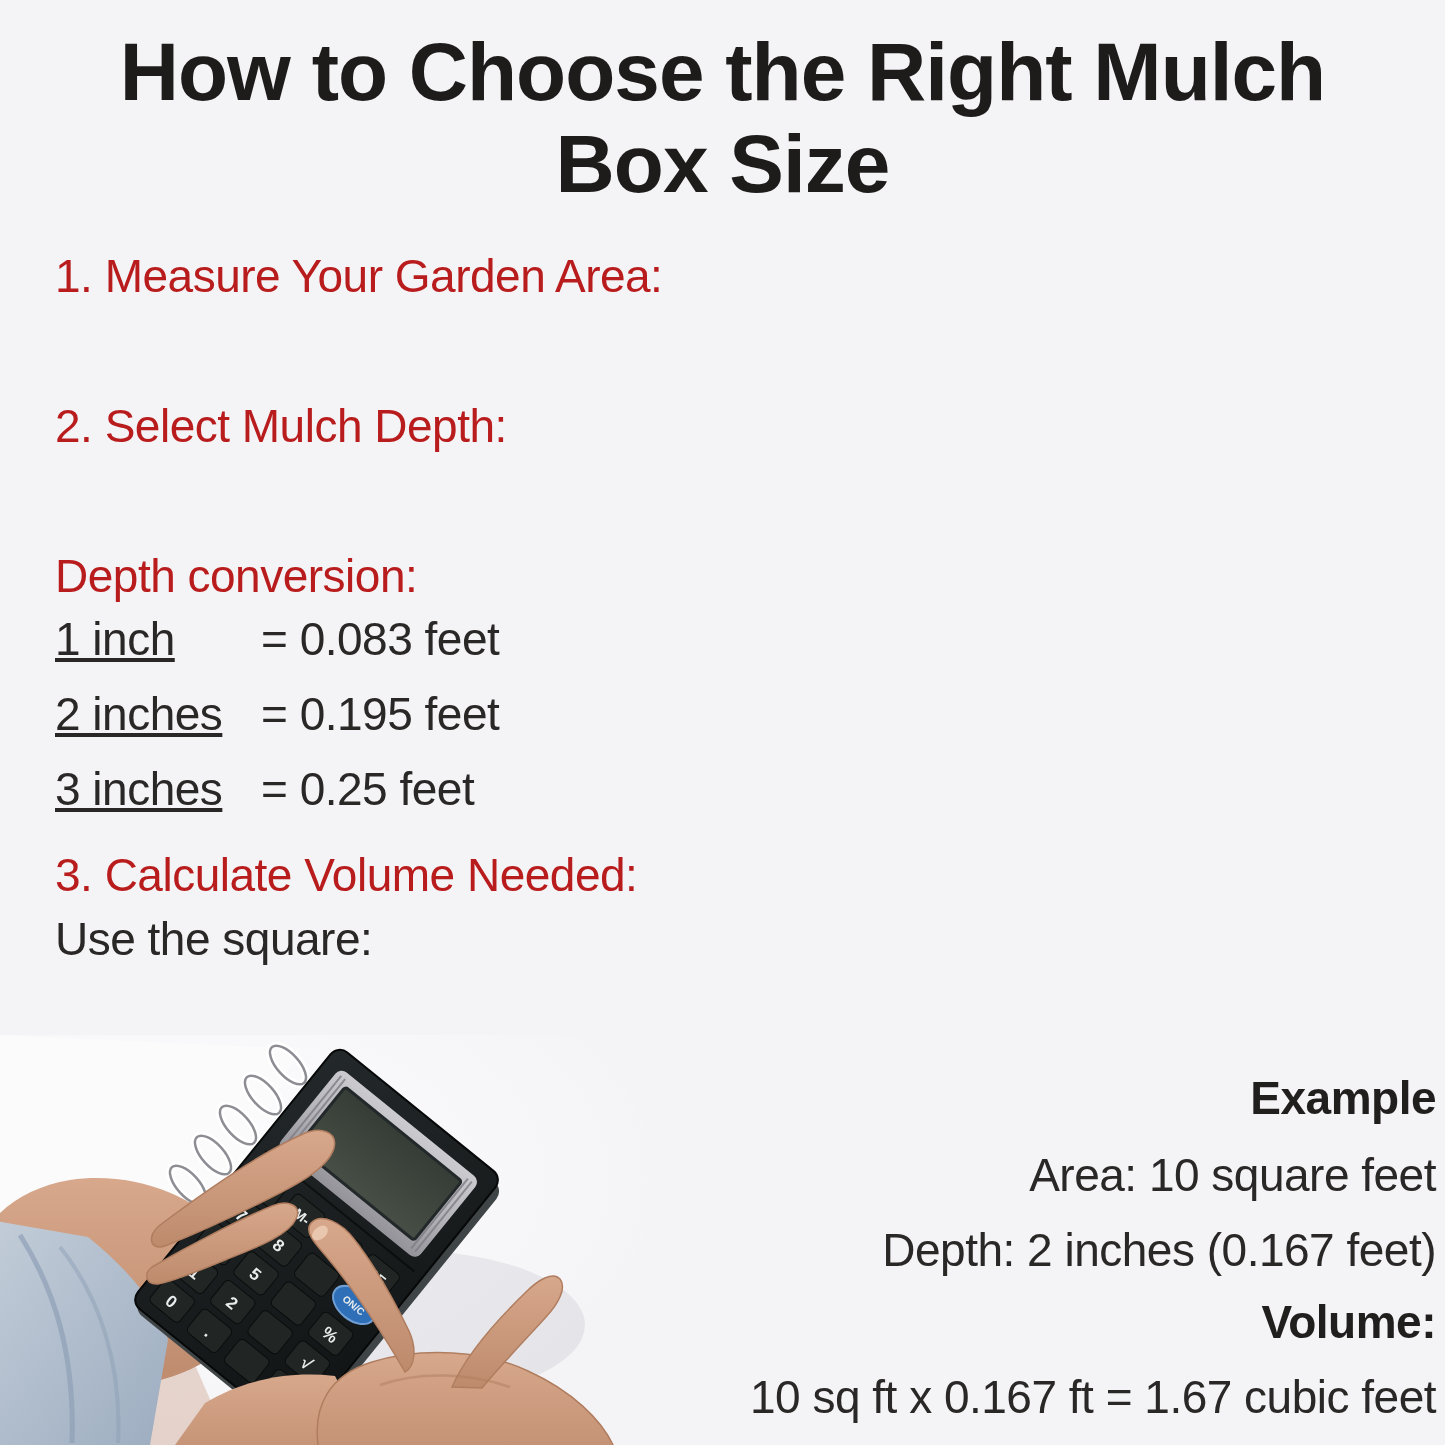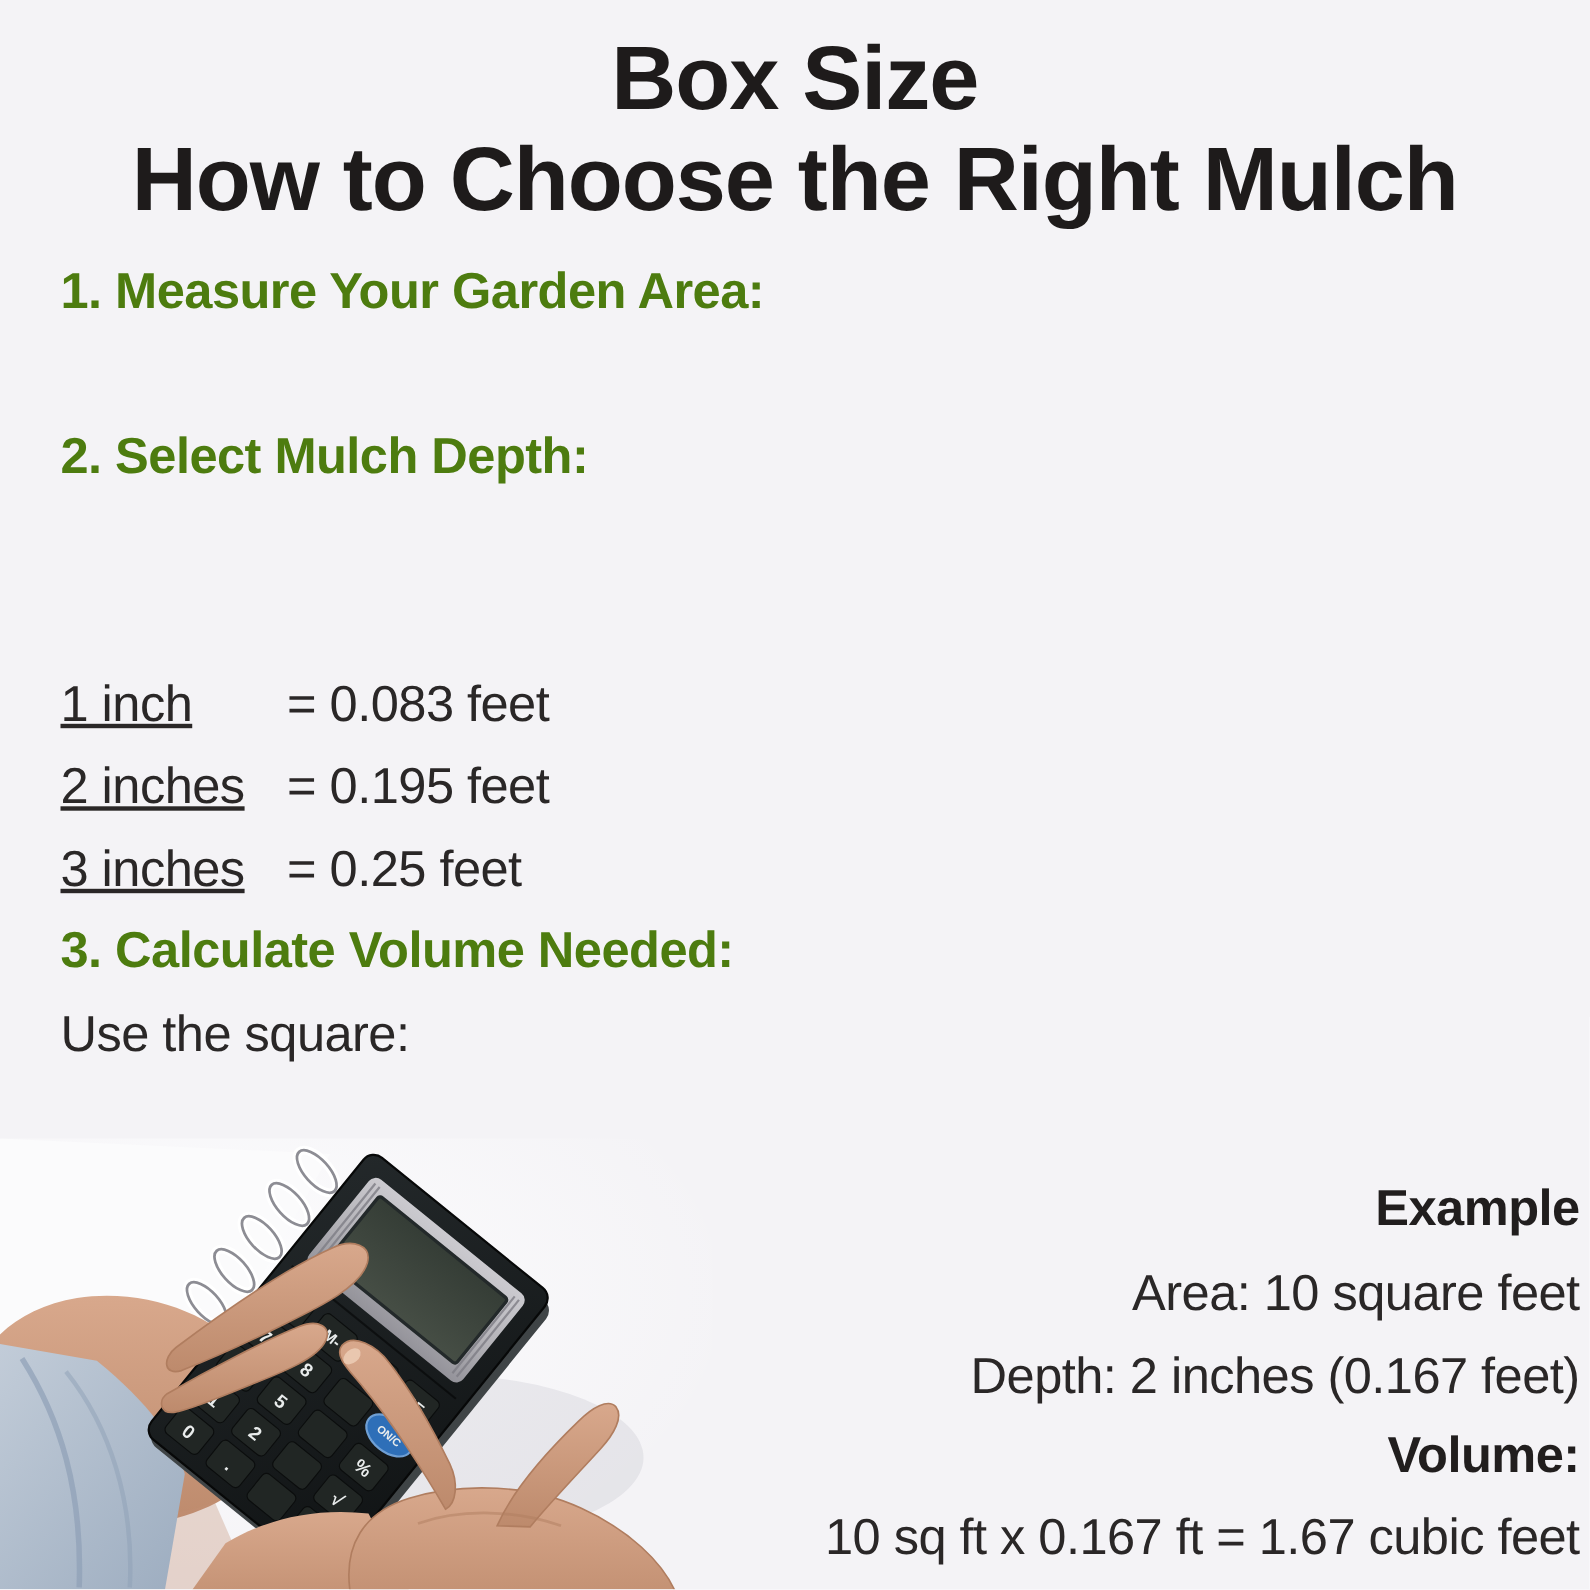--- a/index.html
+++ b/index.html
@@ -14,21 +14,21 @@
   .title{
     position:absolute;top:26px;left:0;width:100%;
     text-align:center;
     font-size:82px;font-weight:800;line-height:92px;
     letter-spacing:-1px;color:#1e1b1b;
   }
   .line{
     position:absolute;left:55px;white-space:nowrap;
     font-size:46px;line-height:60px;letter-spacing:-0.5px;color:#2a2727;
   }
-  .line.heading{font-weight:700;color:#4d7c0f;}
+  .line.heading{font-weight:400;color:#b91c1c;margin-top:12px;}
   .conv .term{display:inline-block;min-width:206px;text-decoration:underline;}
   .formula{font-weight:700;color:#1e1b1b;}
   .example{
     position:absolute;left:552px;top:0;width:884px;
   }
   .example .exline{
     position:absolute;left:0;width:100%;text-align:right;
     font-size:46px;line-height:60px;letter-spacing:-0.5px;
     white-space:nowrap;color:#2a2727;
   }
@@ -38,26 +38,27 @@
     background:radial-gradient(ellipse at 30% 35%, #fdfdfe 0%, rgba(244,243,246,0) 75%);
   }
   .photo svg{display:block;}
 </style>
 </head>
 <body>
 
 <div class="page">
 
   <div class="title">
+    <div>How to Choose the Right Mulch</div>
     <div>Box Size</div>
-    <div>How to Choose the Right Mulch</div>
   </div>
 
   <div class="line heading" style="top:234px">1. Measure Your Garden Area:</div>
   <div class="line heading" style="top:384px">2. Select Mulch Depth:</div>
+  <div class="line heading" style="top:534px">Depth conversion:</div>
 
   <div class="line conv" style="top:609px">
     <span class="term">1 inch</span><span>= 0.083 feet</span>
   </div>
   <div class="line conv" style="top:684px">
     <span class="term">2 inches</span><span>= 0.195 feet</span>
   </div>
   <div class="line conv" style="top:759px">
     <span class="term">3 inches</span><span>= 0.25 feet</span>
   </div>

